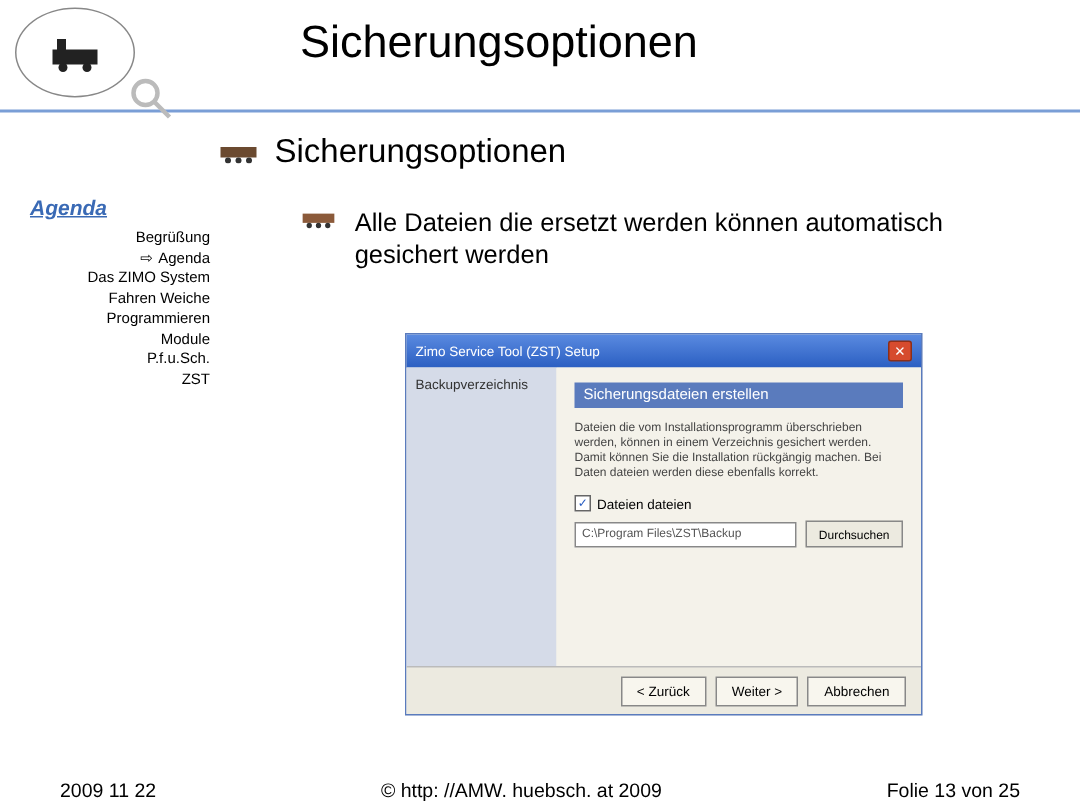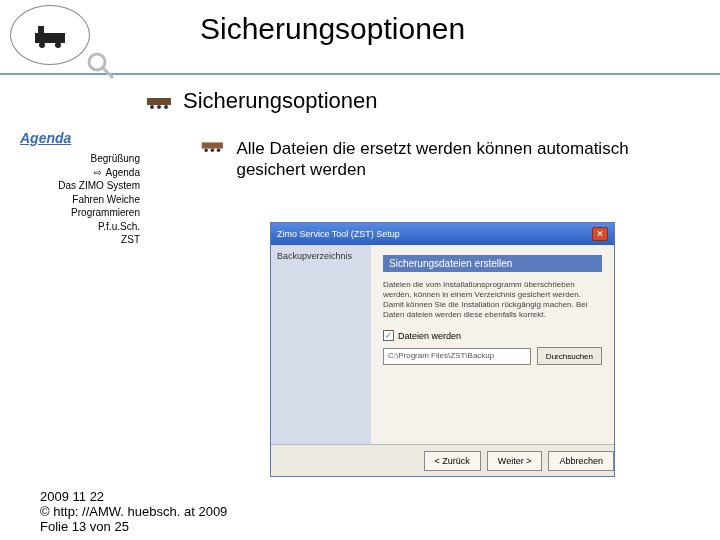--- a/index.html
+++ b/index.html
@@ -27,23 +27,23 @@
   .win-body { flex: 1; display: flex; }
   .win-side { width: 100px; background: #d5dbe8; padding: 6px; font-size: 9px; color: #333; }
   .win-main { flex: 1; padding: 10px 12px 6px 12px; background: #f4f2ea; display: flex; flex-direction: column; }
   .sect-title { background: #5a7bbd; color: #fff; padding: 3px 6px; font-size: 10px; margin-bottom: 8px; }
   .desc { font-size: 8px; color: #444; line-height: 1.25; margin-bottom: 10px; max-width: 210px; }
   .chk-row { display: flex; align-items: center; gap: 4px; font-size: 9px; margin-bottom: 6px; }
   .chk { width: 11px; height: 11px; border: 1px solid #666; background: #fff; display: flex; align-items: center; justify-content: center; font-size: 8px; color: #2b5fc2; }
   .path-row { display: flex; gap: 6px; align-items: center; }
   .path-input { flex: 1; height: 17px; border: 1px solid #888; background: #fff; font-size: 8px; padding: 2px 4px; color: #555; }
   .browse-btn { height: 18px; padding: 0 8px; border: 1px solid #888; background: #eceae0; font-size: 8px; display: flex; align-items: center; }
-  .win-buttons { height: 32px; border-top: 1px solid #bbb; display: flex; justify-content: flex-end; align-items: center; gap: 6px; background: #eceae0; }
+  .win-buttons { height: 32px; border-top: 1px solid #bbb; display: flex; justify-content: flex-end; align-items: center; gap: 6px; padding-right: 10px; background: #eceae0; }
   .win-btn { height: 20px; padding: 0 10px; border: 1px solid #888; background: #f8f6ee; font-size: 9px; display: flex; align-items: center; }
-  .footer { position: absolute; bottom: 6px; left: 0; width: 100%; display: flex; justify-content: space-between; padding: 0 40px; font-size: 13px; flex-direction: column; }
+  .footer { position: absolute; bottom: 6px; left: 0; width: 100%; display: flex; justify-content: space-between; padding: 0 40px; font-size: 13px; }
   .train-svg { display: block; }
 </style>
 </head>
 <body>
 
 <div class="header">
   <div class="logo">
     <div class="logo-circle">
       <svg width="40" height="25">
           <rect x="5" y="10" width="30" height="10" fill="#222"></rect>
@@ -102,20 +102,24 @@
     <div class="agenda-row">
         <span class="agenda-arrow"></span>
         <span>Fahren Weiche</span>
       </div>
     <div class="agenda-row">
         <span class="agenda-arrow"></span>
         <span>Programmieren</span>
       </div>
     <div class="agenda-row">
         <span class="agenda-arrow"></span>
+        <span>Module</span>
+      </div>
+    <div class="agenda-row">
+        <span class="agenda-arrow"></span>
         <span>P.f.u.Sch.</span>
       </div>
     <div class="agenda-row">
         <span class="agenda-arrow"></span>
         <span>ZST</span>
       </div>
   </div>
 </div>
 
 <div class="screenshot">
@@ -125,21 +129,21 @@
   </div>
   <div class="win-body">
     <div class="win-side">
       <div>Backupverzeichnis</div>
     </div>
     <div class="win-main">
       <div class="sect-title">Sicherungsdateien erstellen</div>
       <div class="desc">Dateien die vom Installationsprogramm überschrieben werden, können in einem Verzeichnis gesichert werden. Damit können Sie die Installation rückgängig machen. Bei Daten dateien werden diese ebenfalls korrekt.</div>
       <div class="chk-row">
         <div class="chk">✓</div>
-        <span>Dateien werden</span>
+        <span>Dateien dateien</span>
       </div>
       <div class="path-row">
         <div class="path-input">C:\Program Files\ZST\Backup</div>
         <div class="browse-btn">Durchsuchen</div>
       </div>
     </div>
   </div>
   <div class="win-buttons">
     <div class="win-btn">&lt; Zurück</div>
     <div class="win-btn">Weiter &gt;</div>

